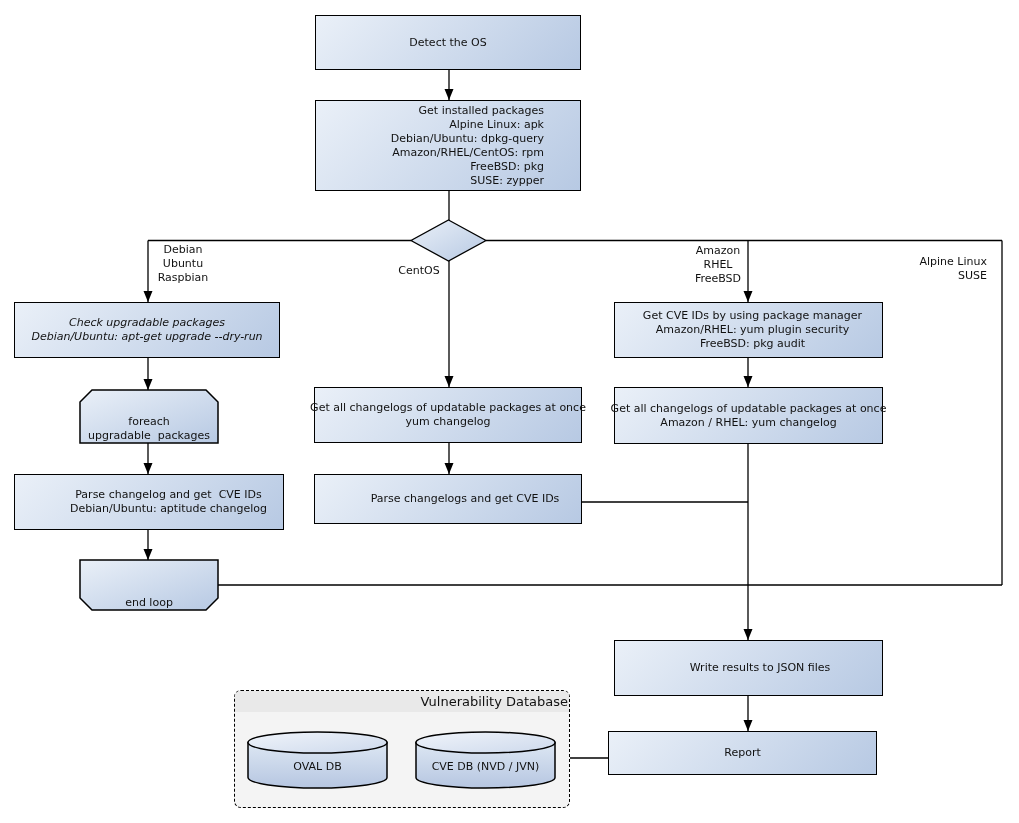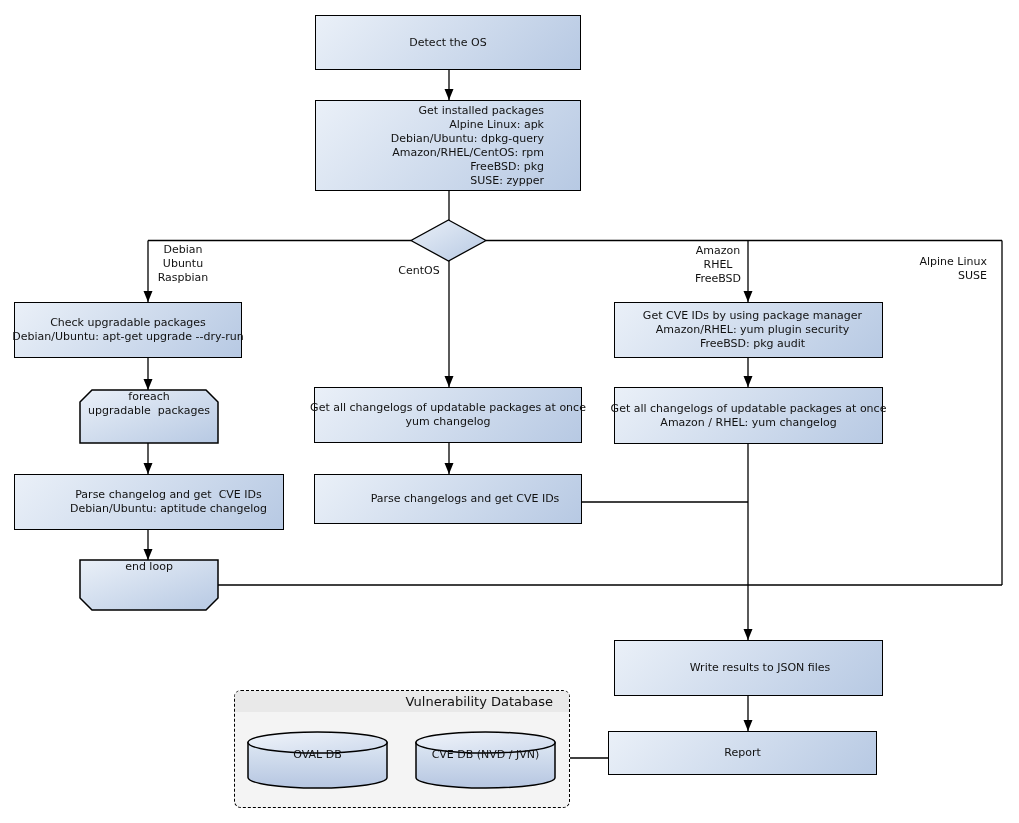--- a/index.html
+++ b/index.html
@@ -23,39 +23,39 @@
     position:absolute;z-index:3;box-sizing:border-box;
     display:flex;align-items:center;justify-content:center;
     background:linear-gradient(135deg,var(--node_fill_light) 0%,var(--node_fill_dark) 100%);
     border:1.5px solid var(--border);
     font-size:11px;line-height:14px;
   }
   .txt{white-space:pre;text-align:center;}
   .node.ralign{justify-content:flex-end;padding-right:36px;}
   .node.ralign .txt{text-align:right;}
   .shape-label{
-    position:absolute;z-index:4;display:flex;align-items:flex-start;justify-content:center;
+    position:absolute;z-index:4;display:flex;align-items:flex-end;justify-content:center;
     font-size:11px;line-height:14px;
   }
   .blabel{
     position:absolute;z-index:4;font-size:11px;line-height:14px;
     white-space:pre;text-align:center;
   }
   .blabel.right{text-align:right;}
   #vuln-container{
     position:absolute;z-index:1;box-sizing:border-box;
     left:234px;top:690px;width:336px;height:118px;
     background:var(--container_bg);
     border:1.5px dashed var(--border);border-radius:7px;
   }
   #vuln-header{
     height:21px;background:var(--container_header);
     border-radius:5px 5px 0 0;
     display:flex;align-items:center;justify-content:flex-end;
-    padding-right:16px;font-size:13px;
+    padding-right:1px;font-size:13px;
   }
 </style>
 </head>
 <body>
 
 <div id="stage">
 
   <div id="vuln-container">
     <div id="vuln-header">
       <span>Vulnerability Database</span>
@@ -136,21 +136,21 @@
 
   <div class="node ralign" style="left:315px;top:100px;width:266px;height:91px;">
     <span class="txt">Get installed packages
 Alpine Linux: apk
 Debian/Ubuntu: dpkg-query
 Amazon/RHEL/CentOS: rpm
 FreeBSD: pkg
 SUSE: zypper</span>
   </div>
 
-  <div class="node" style="left:14px;top:302px;width:228px;height:56px;">
+  <div class="node" style="left:14px;top:302px;width:266px;height:56px;font-style:italic;">
     <span class="txt">Check upgradable packages
 Debian/Ubuntu: apt-get upgrade --dry-run</span>
   </div>
 
   <div class="node" style="left:14px;top:474px;width:270px;height:56px;padding-left:39px;">
     <span class="txt">Parse changelog and get  CVE IDs
 Debian/Ubuntu: aptitude changelog</span>
   </div>
 
   <div class="node" style="left:314px;top:387px;width:268px;height:56px;">

